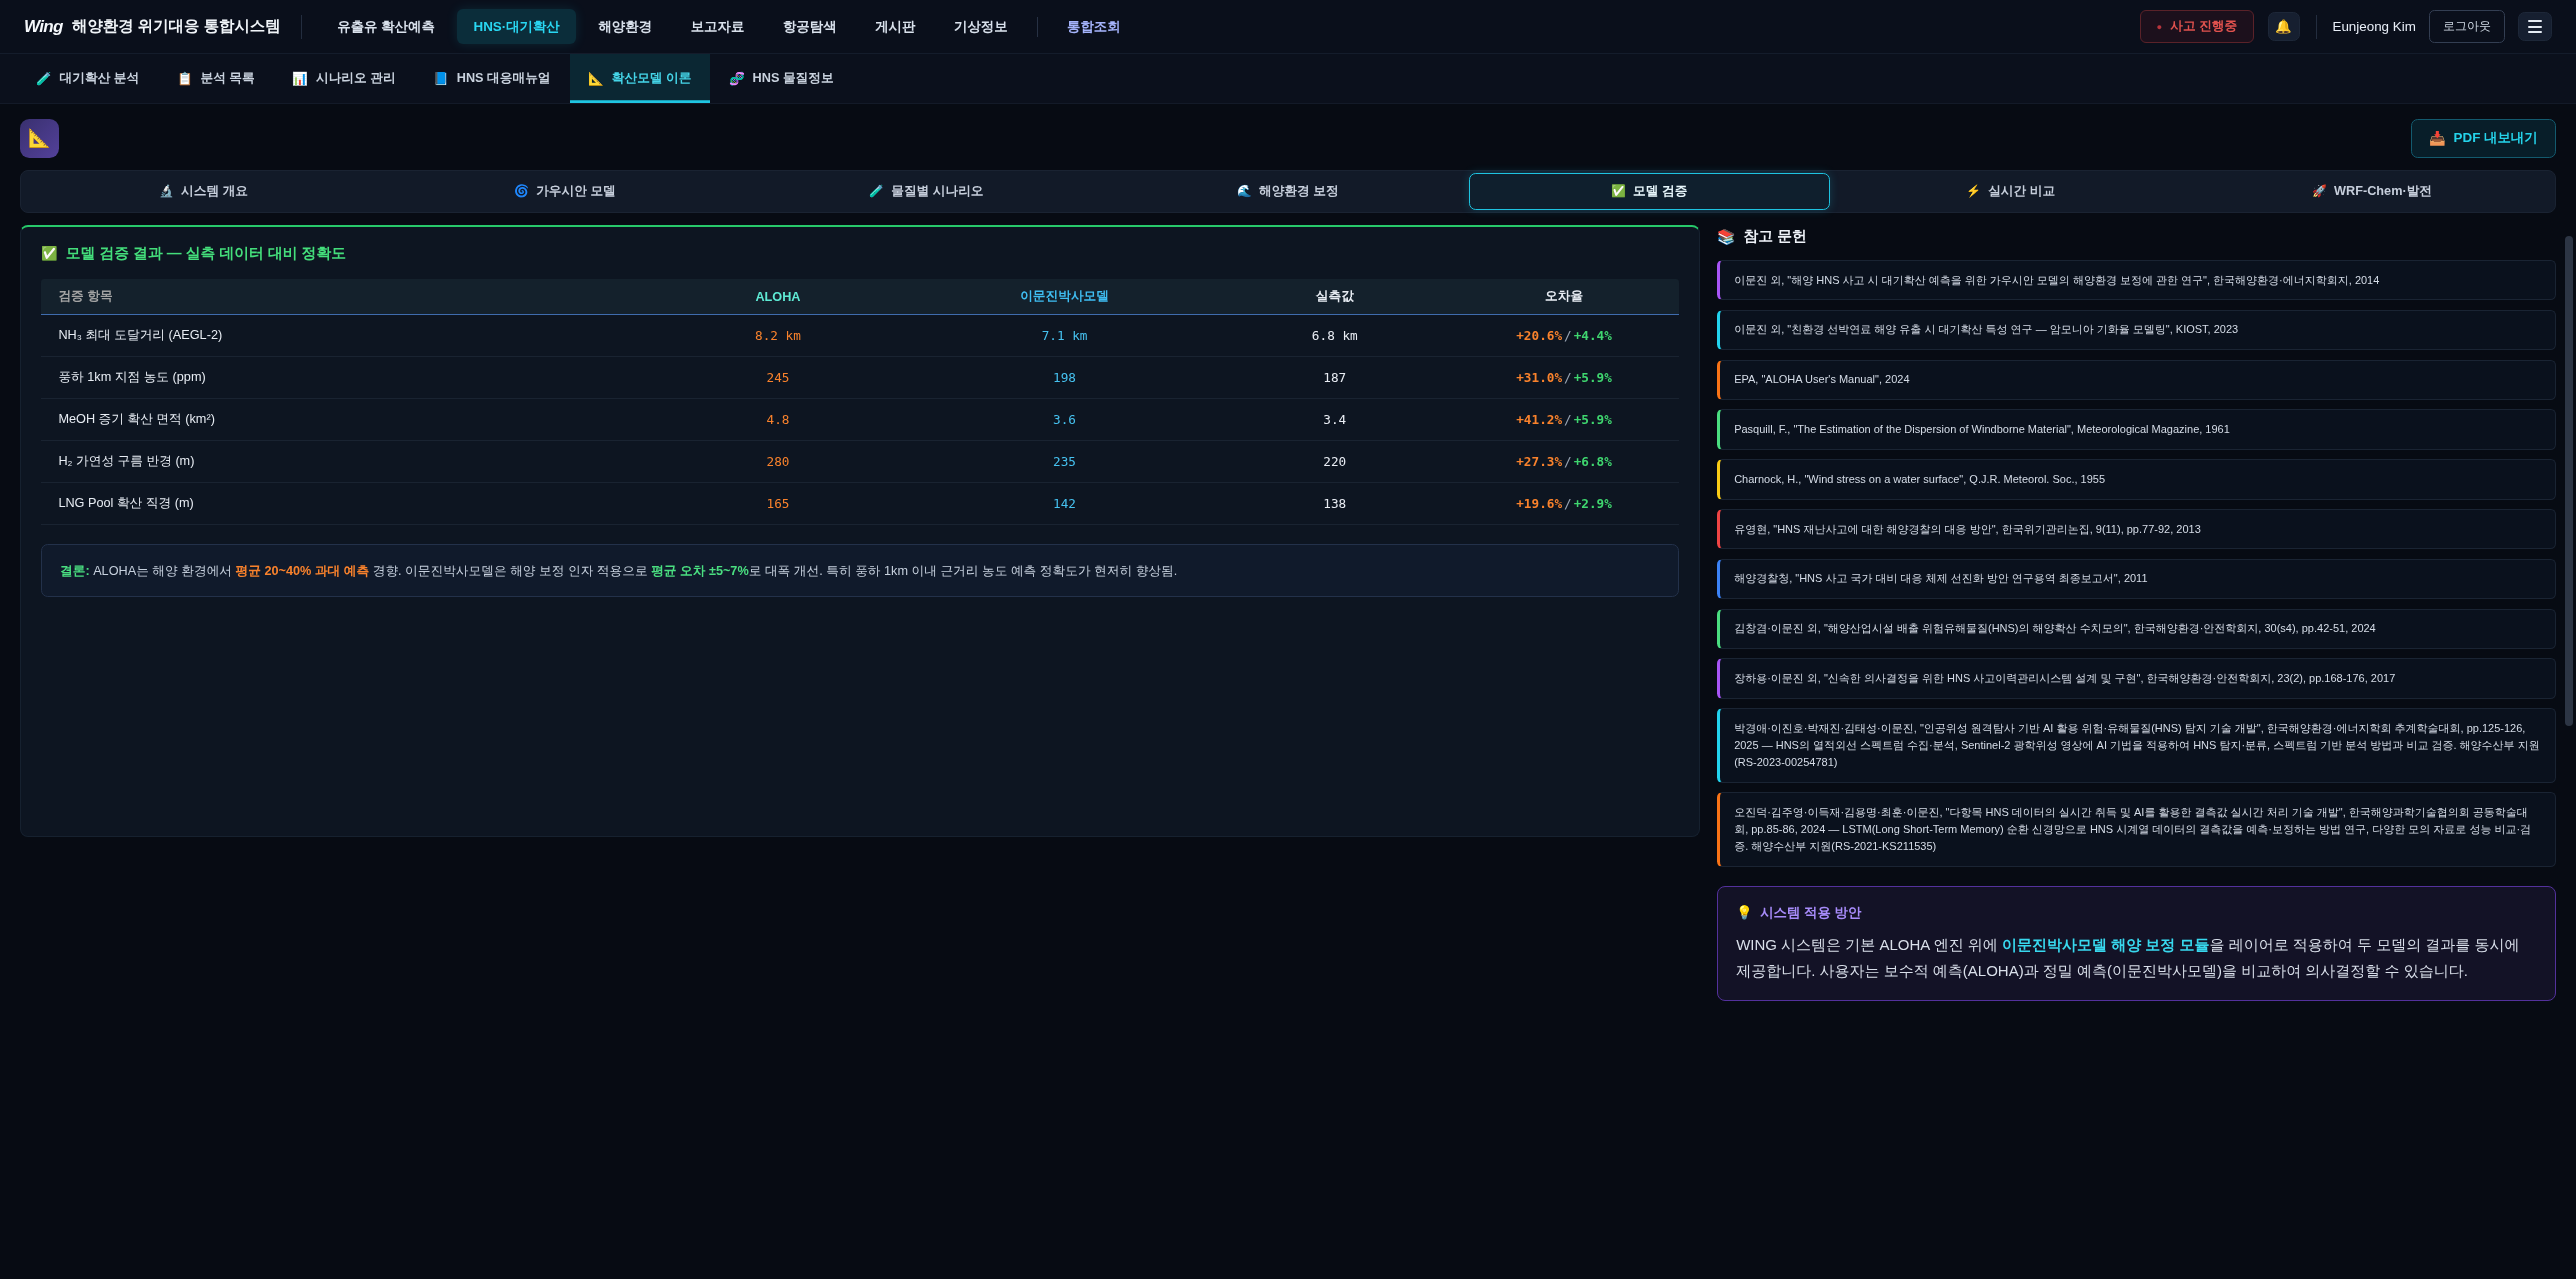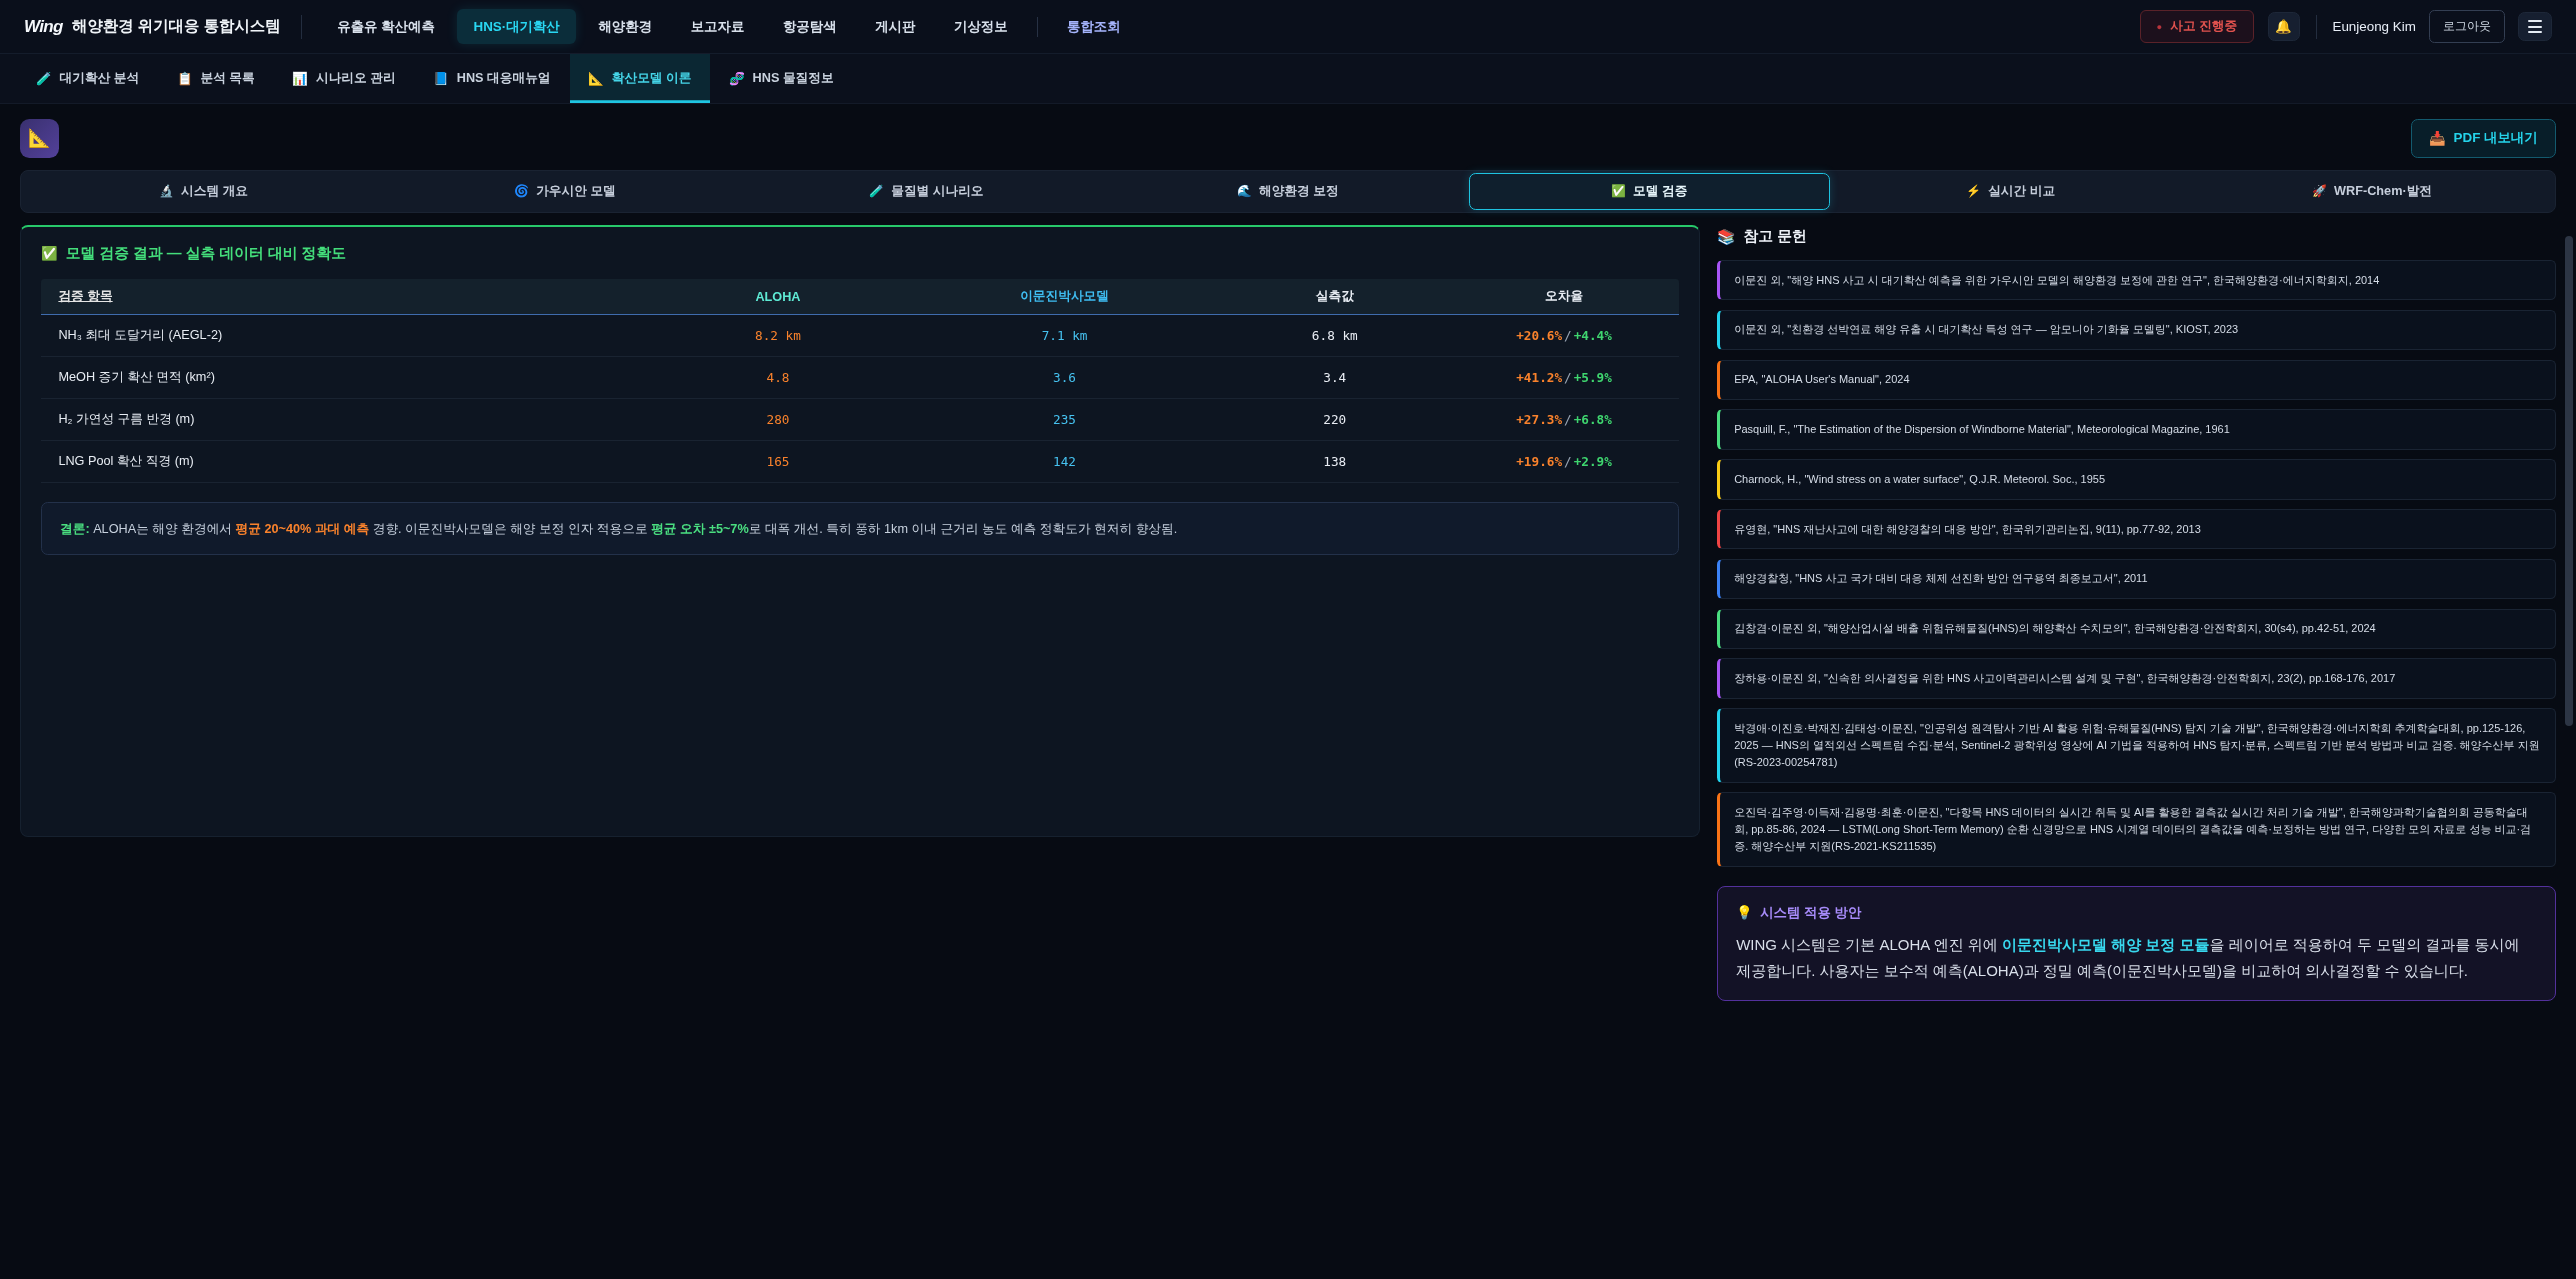--- a/index.html
+++ b/index.html
@@ -57,21 +57,21 @@
 
   .vtable { width:100%; }
   .vt-row { display:flex; align-items:center; }
   .vt-head { background:#14212c; height:36px; font-weight:800; font-size:12.7px; border-bottom:1.3px solid #3f6cae; border-radius:3.4px 3.4px 0 0; }
   .vt-body-row { height:42px; font-size:12.7px; border-bottom:0.7px solid #192331; }
   .c0 { width:37%; text-align:left; padding-left:17.4px; }
   .c1 { width:16%; text-align:center; }
   .c2 { width:19%; text-align:center; }
   .c3 { width:14%; text-align:center; }
   .c4 { width:14%; text-align:center; }
-  .vt-head .c0 { color:#e5e5e5;text-decoration:underline; }
+  .vt-head .c0 { color:#a3a3a3; }
   .vt-head .c1 { color:#5eead4; }
   .vt-head .c2 { color:#3fbef2; }
   .vt-head .c3, .vt-head .c4 { color:#e7ecf3; }
   .vt-body-row .c0 { color:#e8edf4; }
   .mono { font-family:"DejaVu Sans Mono", monospace; }
   .val-aloha { color:#f9822c; }
   .val-model { color:#46c2f0; }
   .val-meas  { color:#e9edf4; }
   .err-a { color:#f9822c; font-weight:700; }
   .err-sep { color:#9aa6b5; padding:0 2px; }
@@ -224,20 +224,27 @@
         </div>
         <div id="vt-body">
             <div class="vt-row vt-body-row">
               <div class="c0">NH₃ 최대 도달거리 (AEGL-2)</div>
               <div class="c1 mono val-aloha">8.2 km</div>
               <div class="c2 mono val-model">7.1 km</div>
               <div class="c3 mono val-meas">6.8 km</div>
               <div class="c4 mono"><span class="err-a">+20.6%</span><span class="err-sep">/</span><span class="err-m">+4.4%</span></div>
             </div>
             <div class="vt-row vt-body-row">
+              <div class="c0">풍하 1km 지점 농도 (ppm)</div>
+              <div class="c1 mono val-aloha">245</div>
+              <div class="c2 mono val-model">198</div>
+              <div class="c3 mono val-meas">187</div>
+              <div class="c4 mono"><span class="err-a">+31.0%</span><span class="err-sep">/</span><span class="err-m">+5.9%</span></div>
+            </div>
+            <div class="vt-row vt-body-row">
               <div class="c0">MeOH 증기 확산 면적 (km²)</div>
               <div class="c1 mono val-aloha">4.8</div>
               <div class="c2 mono val-model">3.6</div>
               <div class="c3 mono val-meas">3.4</div>
               <div class="c4 mono"><span class="err-a">+41.2%</span><span class="err-sep">/</span><span class="err-m">+5.9%</span></div>
             </div>
             <div class="vt-row vt-body-row">
               <div class="c0">H₂ 가연성 구름 반경 (m)</div>
               <div class="c1 mono val-aloha">280</div>
               <div class="c2 mono val-model">235</div>

